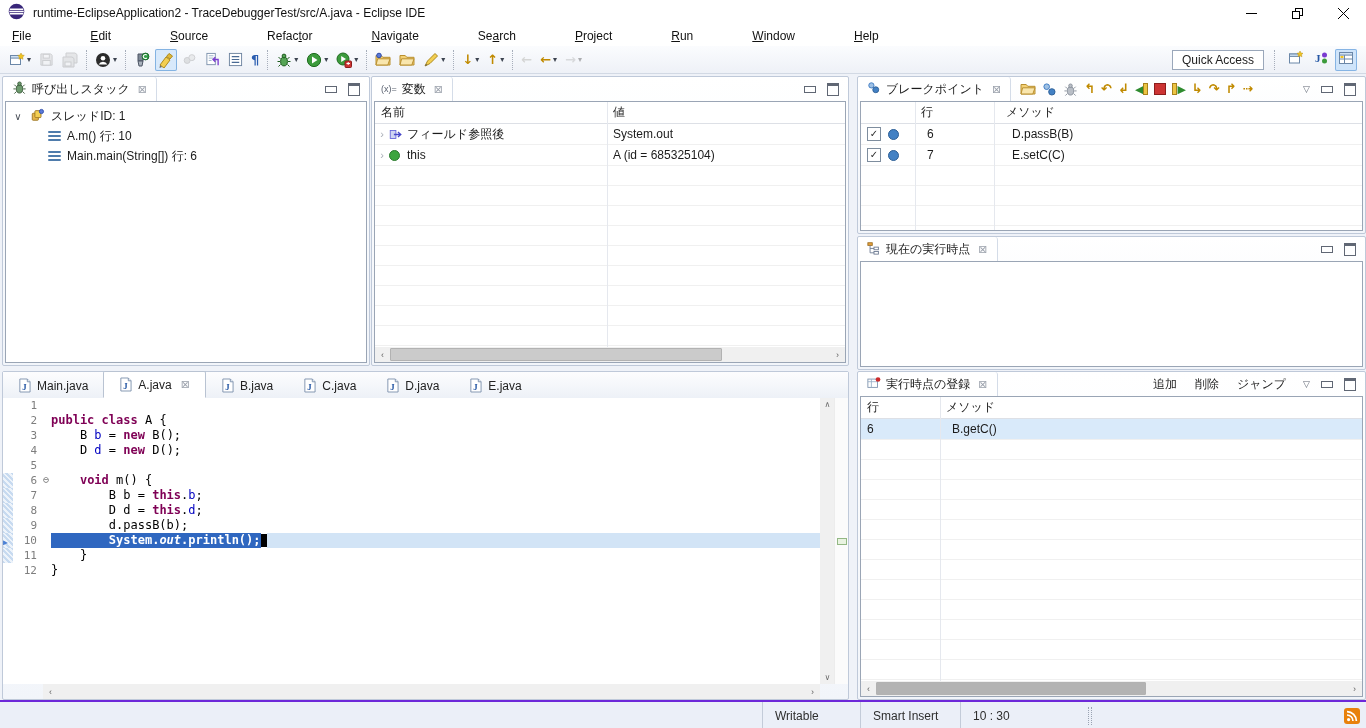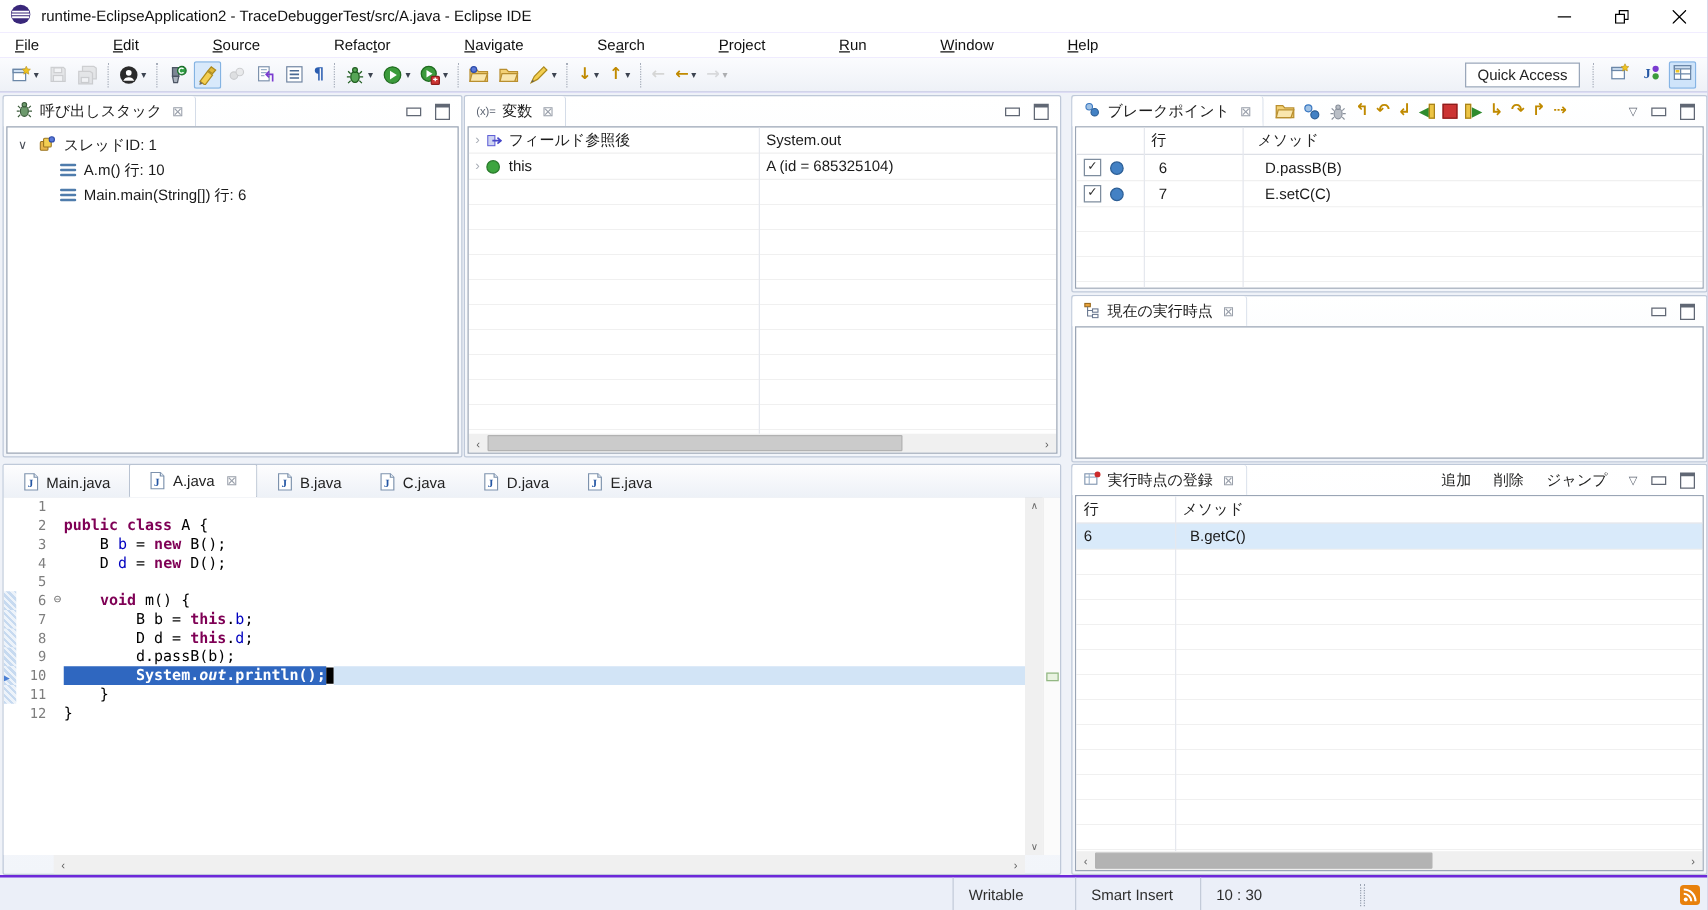--- a/index.html
+++ b/index.html
@@ -426,20 +426,24 @@
           <span>変数</span>
           <span class="vclose">⊠</span>
         </div>
         <div class="pctrl">
           <span class="micon"></span>
           <span class="mxicon"></span>
         </div>
       </div>
       <div class="pbody">
         <div class="twrap" id="variables-table" style="bottom:15px;">
+            <div class="thead">
+              <span class="hcell" style="width:226px;">名前</span>
+              <span class="hcell">値</span>
+            </div>
             <div class="trow">
     <span style="width:232px;display:flex;align-items:center;flex:none;">
       <span class="expch">›</span>
       <span style="display:inline-flex;width:18px;">
                   <svg width="13" height="13" viewBox="0 0 16 16">
                     <rect x="1.5" y="3" width="7" height="10" fill="#cfd4f2" stroke="#5b5bd6"></rect>
                     <path d="M6 8h8M11 5l3.5 3L11 11" stroke="#4646c8" stroke-width="1.6" fill="none"></path>
                   </svg>
                 </span>
       <span>フィールド参照後</span>

